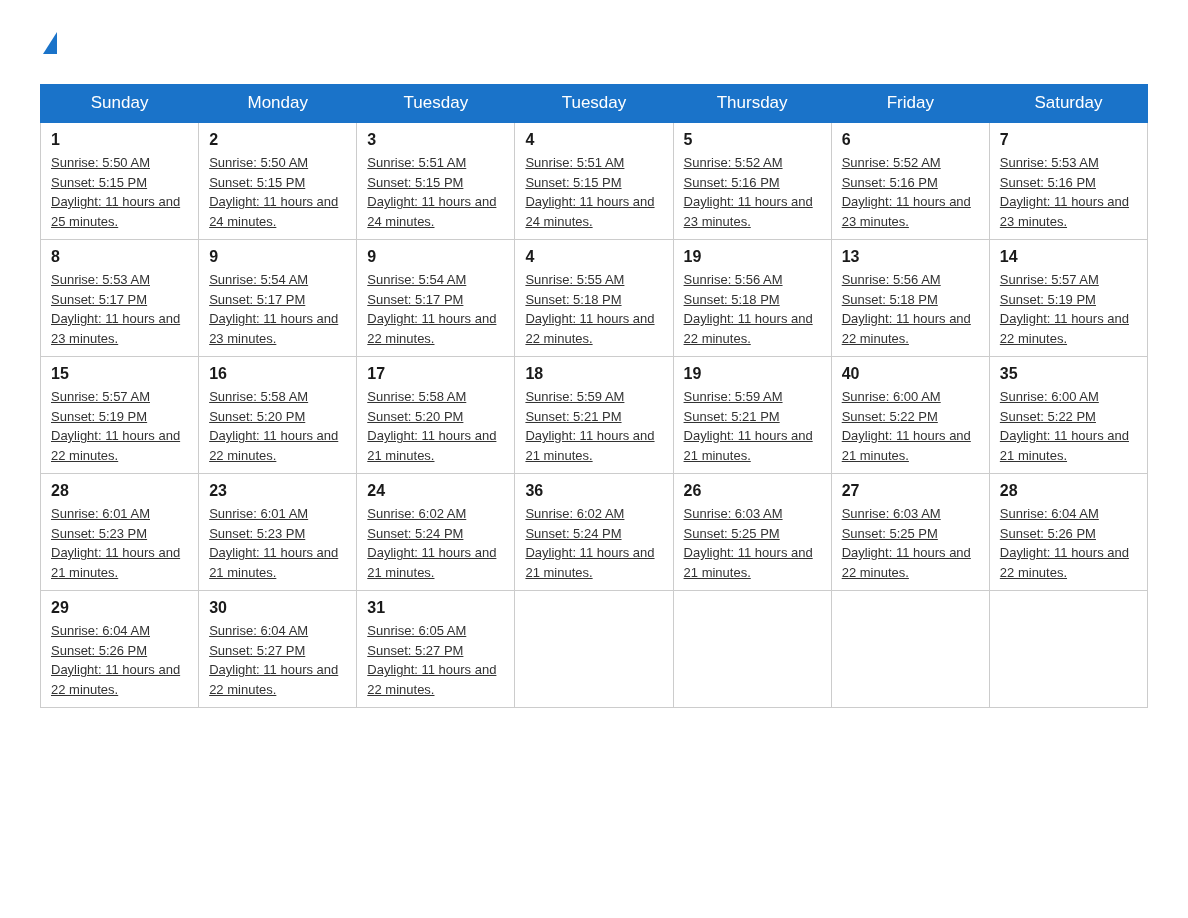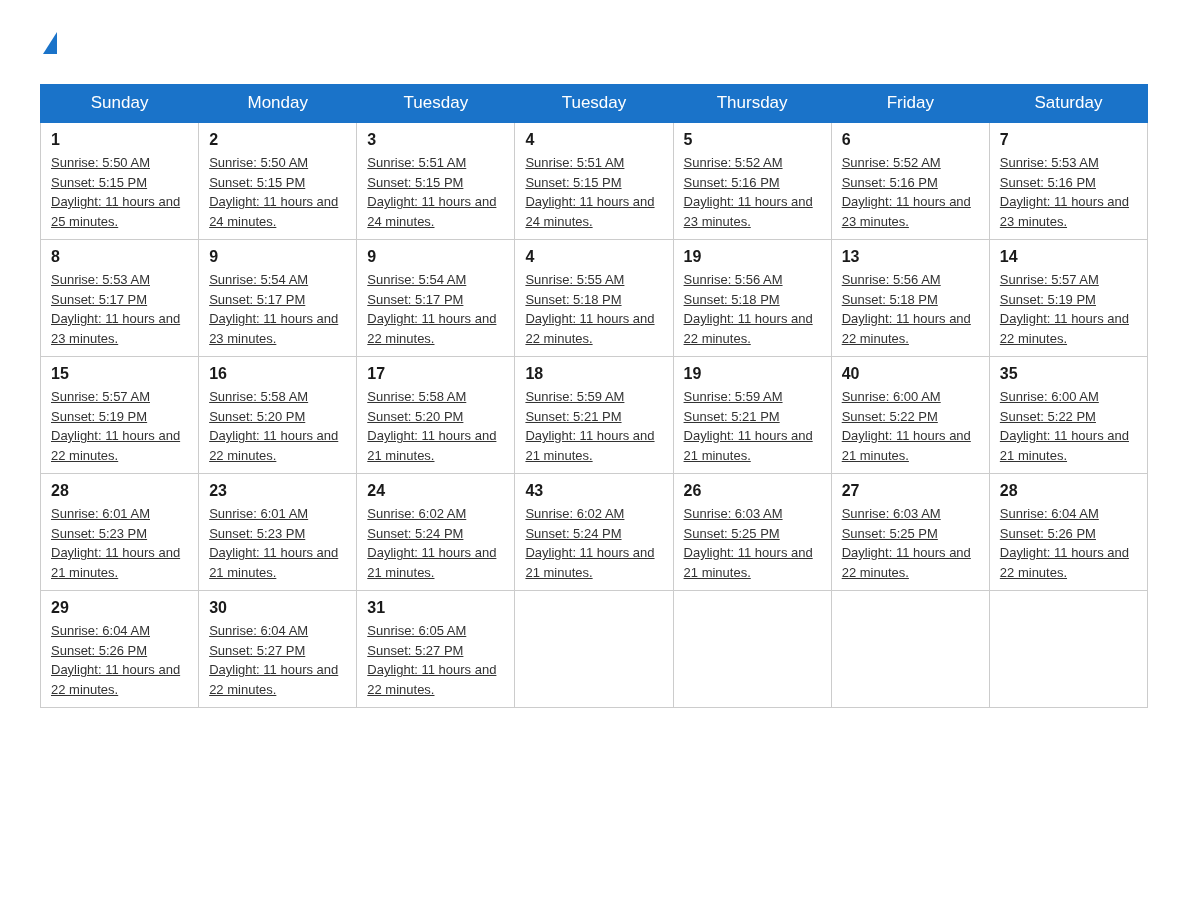--- a/index.html
+++ b/index.html
@@ -230,21 +230,21 @@
         </td>
         <td>
           <span class="day-num">23</span>
           <span class="day-info">Sunrise: 6:01 AM<br>Sunset: 5:23 PM<br>Daylight: 11 hours and 21 minutes.</span>
         </td>
         <td>
           <span class="day-num">24</span>
           <span class="day-info">Sunrise: 6:02 AM<br>Sunset: 5:24 PM<br>Daylight: 11 hours and 21 minutes.</span>
         </td>
         <td>
-          <span class="day-num">43</span>
+          <span class="day-num">36</span>
           <span class="day-info">Sunrise: 6:02 AM<br>Sunset: 5:24 PM<br>Daylight: 11 hours and 21 minutes.</span>
         </td>
         <td>
           <span class="day-num">26</span>
           <span class="day-info">Sunrise: 6:03 AM<br>Sunset: 5:25 PM<br>Daylight: 11 hours and 21 minutes.</span>
         </td>
         <td>
           <span class="day-num">27</span>
           <span class="day-info">Sunrise: 6:03 AM<br>Sunset: 5:25 PM<br>Daylight: 11 hours and 22 minutes.</span>
         </td>

